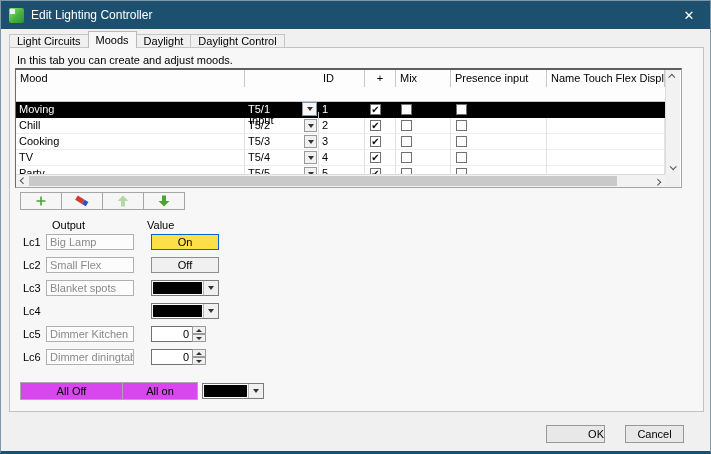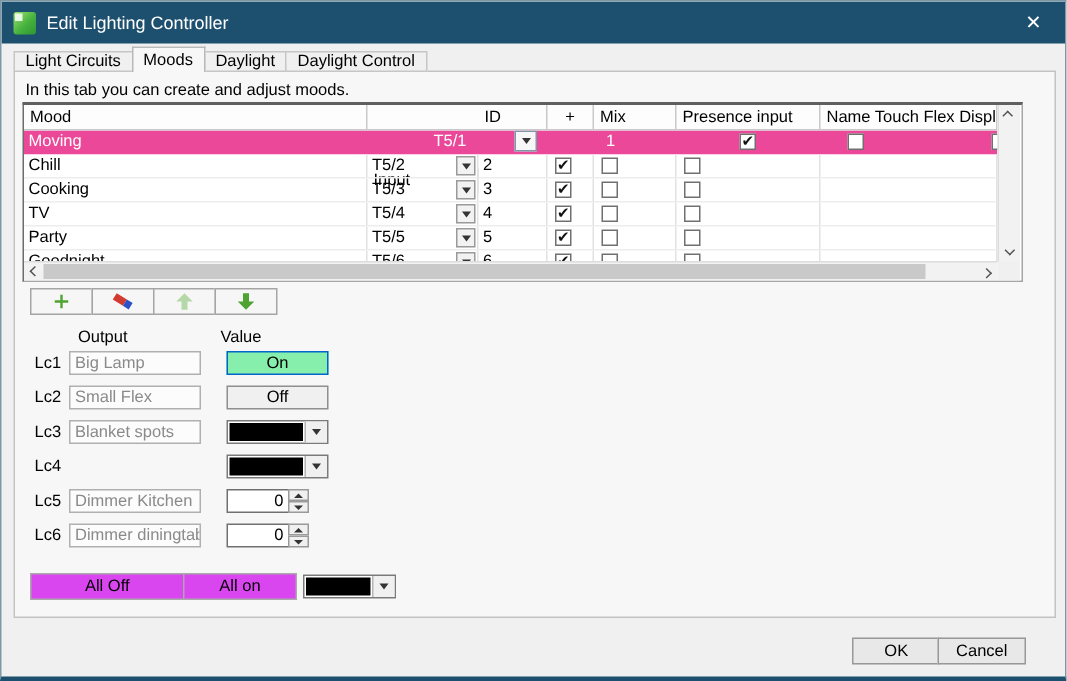--- a/index.html
+++ b/index.html
@@ -30,21 +30,21 @@
 
   .tabpage { position:absolute; left:8px; top:46px; width:695px; height:365px;
              background:#f7f7f7; border:1px solid #c2c2c2;text-decoration:underline; }
   .desc { position:absolute; left:7px; top:6px; }
 
   
   .tbl { position:absolute; left:5px; top:20px; width:667px; height:120px;
          background:#fff; border:1px solid #a5a5a5; border-top:2px solid #5f5f5f; border-left:1px solid #6b6b6b;
          display:grid; grid-template-columns:649px 15px; grid-template-rows:104px 13px; }
   .tbl-main { grid-column:1; grid-row:1; overflow:hidden; }
-  .thead { display:flex; height:17px; background:#fdfdfd; border-bottom:1px solid #c9c9c9; }
+  .thead { display:flex; height:32px; background:#fdfdfd; border-bottom:1px solid #c9c9c9; }
   .hcell { height:17px; line-height:16px; padding-left:4px; border-right:1px solid #c9c9c9;
            white-space:nowrap; overflow:hidden; flex:0 0 auto; }
   .hcell.center { text-align:center; padding-left:0; }
   .tbody { height:87px; overflow:hidden; }
   .trow { display:flex; height:16px; background:#fff; }
   .tcell { height:16px; line-height:15px; padding-left:3px; border-right:1px solid #e2e2e2;
            border-bottom:1px solid #ededed; white-space:nowrap; overflow:hidden; flex:0 0 auto;
            position:relative; }
   .trow.sel { color:#fff; }
   .trow.sel .tcell { border-right-color:transparent; border-bottom-color:transparent; }
@@ -75,21 +75,21 @@
 
   
   .out-head { position:absolute; font-weight:normal; }
   .out-row { position:absolute; left:0; width:100%; height:17px; }
   .lc-label { position:absolute; left:13px; top:2px; }
   .ofield { position:absolute; left:36px; top:0; width:88px; height:16px; background:#fcfcfc;
             border:1px solid #b0b0b0; color:#8a8a8a; line-height:14px; padding-left:3px;
             white-space:nowrap; overflow:hidden; }
   .vbtn { position:absolute; left:141px; top:0; width:68px; height:16px; background:#f0f0f0;
           border:1px solid #8f8f8f; text-align:center; line-height:14px; }
-  .vbtn.focus { border:1px solid #0066cc; background:#86efac; }
+  .vbtn.focus { border:1px solid #0066cc; background:#fde047; }
   .colorbox { position:absolute; left:141px; top:0; width:68px; height:16px; background:#fff;
               border:1px solid #7a7a7a; display:flex; }
   .swatch { flex:1; margin:1px; background:#000; }
   .ddbtn { width:15px; background:#f0f0f0; border-left:1px solid #b5b5b5; display:flex;
            align-items:center; justify-content:center; flex:0 0 auto; }
   .spin { position:absolute; left:141px; top:0; width:55px; height:16px; display:flex; }
   .spin-num { flex:1; background:#fff; border:1px solid #707070; text-align:right;
               padding-right:3px; line-height:14px; }
   .spin-col { width:13px; display:flex; flex-direction:column; }
   .spin-btn { flex:1; background:#f0f0f0; border:1px solid #9a9a9a; margin-left:-1px;
@@ -103,21 +103,21 @@
   .allbar { position:absolute; left:11px; top:334px; display:flex; align-items:center; }
   .all-btn { height:18px; background:#d946ef; border:1px solid #a9a9a9; margin-left:-1px;
              text-align:center; line-height:16px; }
   .all-btn.w1 { width:103px; } .all-btn.w2 { width:76px; }
   .all-color { position:relative; margin-left:4px; width:62px; height:16px; background:#fff;
                border:1px solid #7a7a7a; display:flex; }
 
   
   .footer-btn { position:absolute; top:424px; width:59px; height:18px; background:#e8e8e8;
                 border:1px solid #989898; text-align:center; line-height:16px; }
-  #ok-btn { left:567px; } #cancel-btn { left:624px; }
+  #ok-btn { left:545px;text-align:right; } #cancel-btn { left:624px; }
 </style>
 </head>
 <body>
 
 <div class="dialog" style="border-bottom-color: rgb(29, 79, 110);">
 
   <div class="titlebar" style="background: rgb(29, 79, 110);">
     <span class="app-icon"></span>
     <span class="title-text">Edit Lighting Controller</span>
     <span class="close-btn">✕</span>
@@ -138,21 +138,21 @@
         <div class="thead" id="thead">
             <div class="hcell" style="width: 229px;">Mood</div>
             <div class="hcell" style="width: 74px; margin-top: 42px;">Input</div>
             <div class="hcell" style="width: 46px;">ID</div>
             <div class="hcell center" style="width: 31px;">+</div>
             <div class="hcell" style="width: 55px;">Mix</div>
             <div class="hcell" style="width: 96px;">Presence input</div>
             <div class="hcell" style="width: 118px;">Name Touch Flex Display</div>
           </div>
         <div class="tbody" id="tbody">
-            <div class="trow sel" style="background: #ec4899; gap: 41px;">
+            <div class="trow sel" style="background: #000000;">
               <div class="tcell c-mood" style="width: 229px;">Moving</div>
               <div class="tcell c-input" style="width: 74px;"><span>T5/1</span><span class="cell-dd">
                   <span class="tri"></span>
                 </span></div>
               <div class="tcell c-id" style="width: 46px;">1</div>
               <div class="tcell c-plus" style="width: 31px;"><span class="cb on">✔</span></div>
               <div class="tcell c-mix" style="width: 55px;"><span class="cb"></span></div>
               <div class="tcell c-presence" style="width: 96px;"><span class="cb"></span></div>
               <div class="tcell c-name" style="width: 118px;"></div>
             </div>

